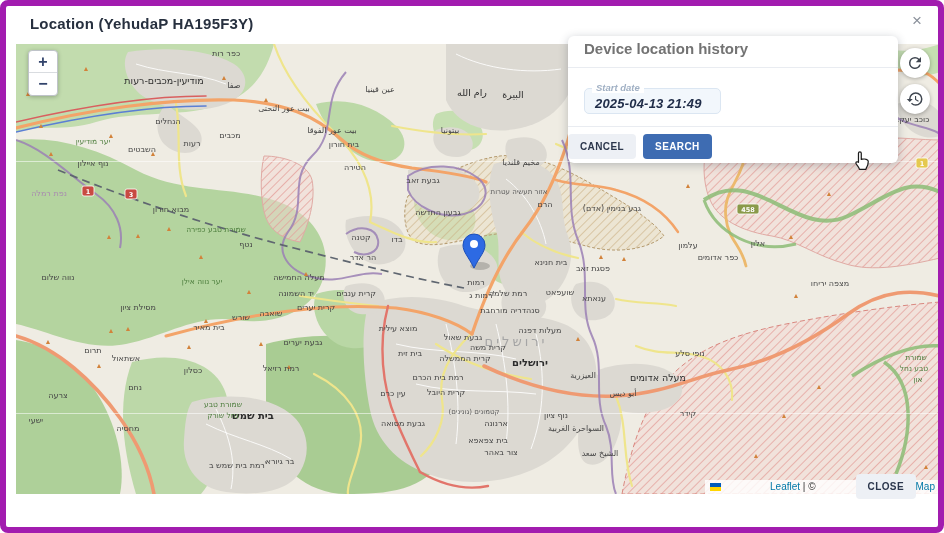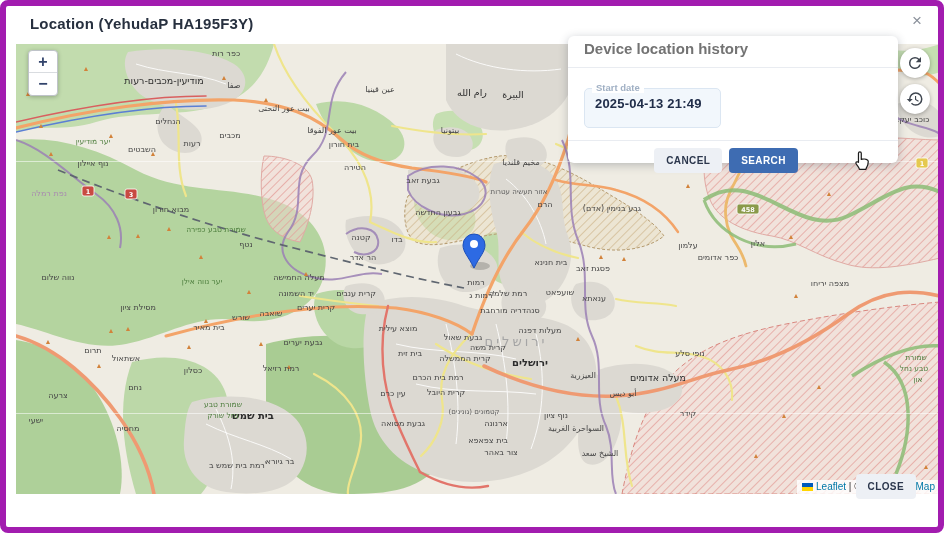--- a/index.html
+++ b/index.html
@@ -20,31 +20,31 @@
   .ml.d{fill:#a98bb0;}
   .ml.s{font-size:7px;fill:#5a5a5a;}
   .pk{font-size:7px;fill:#d2823a;text-anchor:middle;}
   .sh{font-size:6.5px;fill:#fff;text-anchor:middle;font-weight:bold;font-family:"DejaVu Sans",sans-serif;}
   
   .zoomctl{position:absolute;left:12px;top:6px;width:30px;border-radius:4px;background:#fff;border:1px solid #bfc3c9;box-shadow:0 1px 4px rgba(0,0,0,.25);overflow:hidden;}
   .zoomctl a{display:block;width:100%;height:22px;text-align:center;line-height:21px;font-size:16px;font-weight:bold;color:#32436b;cursor:pointer;}
   .zoomctl a:first-child{border-bottom:1px solid #d9dce0;}
   
   .attrib{position:absolute;right:0;bottom:0;background:rgba(255,255,255,.82);padding:1px 5px 2px 5px;font-size:10px;color:#333;white-space:nowrap;}
-  .attrib a{color:#0078A8;text-decoration:none;}
+  .attrib a{color:#0078A8;text-decoration:none;margin-left:46px;}
   .flag{display:inline-block;width:11px;height:8px;vertical-align:-1px;margin-right:3px;background:linear-gradient(#005BBB 0 50%,#FFD500 50% 100%);}
   
   .panel{position:absolute;left:562px;top:30px;width:330px;height:127px;background:#fff;border-radius:6px;box-shadow:0 2px 10px rgba(40,50,70,.28);}
   .panel-title{padding:4px 16px 10px 16px;font-size:15px;font-weight:bold;color:#737373;}
   .panel-div{height:1px;background:#e9ecf1;}
   .fields{display:flex;gap:24px;padding:20px 16px 12px 16px;}
-  .field{position:relative;width:137px;height:40px;background:#f2f7fc;border:1px solid #dbe6f2;border-radius:5px;}
+  .field{position:relative;width:137px;height:26px;background:#f2f7fc;border:1px solid #dbe6f2;border-radius:5px;font-style:italic;}
   .flabel{position:absolute;top:-7px;left:7px;background:#fff;padding:0 4px;font-size:9.5px;font-weight:bold;color:#a0b0c4;}
   .fvalue{display:block;padding:7px 0 0 10px;font-size:13px;font-weight:bold;color:#202d49;letter-spacing:.2px;}
-  .panel-actions{display:flex;justify-content:center;gap:7px;padding:7px 14px 0 0;}
+  .panel-actions{display:flex;justify-content:flex-start;gap:7px;padding:7px 14px 0 0;}
   .btn{border:none;border-radius:4px;font-size:10px;font-weight:bold;letter-spacing:.4px;padding:7px 12px;cursor:pointer;font-family:inherit;}
   .btn.light{background:#edf0f5;color:#2c374d;}
   .btn.primary{background:#3e6cb2;color:#fff;}
   
   .roundbtn{position:absolute;left:894px;width:30px;height:30px;border-radius:50%;background:#fff;box-shadow:0 1px 4px rgba(0,0,0,.3);display:flex;align-items:center;justify-content:center;cursor:pointer;}
   .roundbtn.r1{top:42px;}
   .roundbtn.r2{top:78px;}
   
   .cursor{position:absolute;left:846px;top:143px;pointer-events:none;}
   

